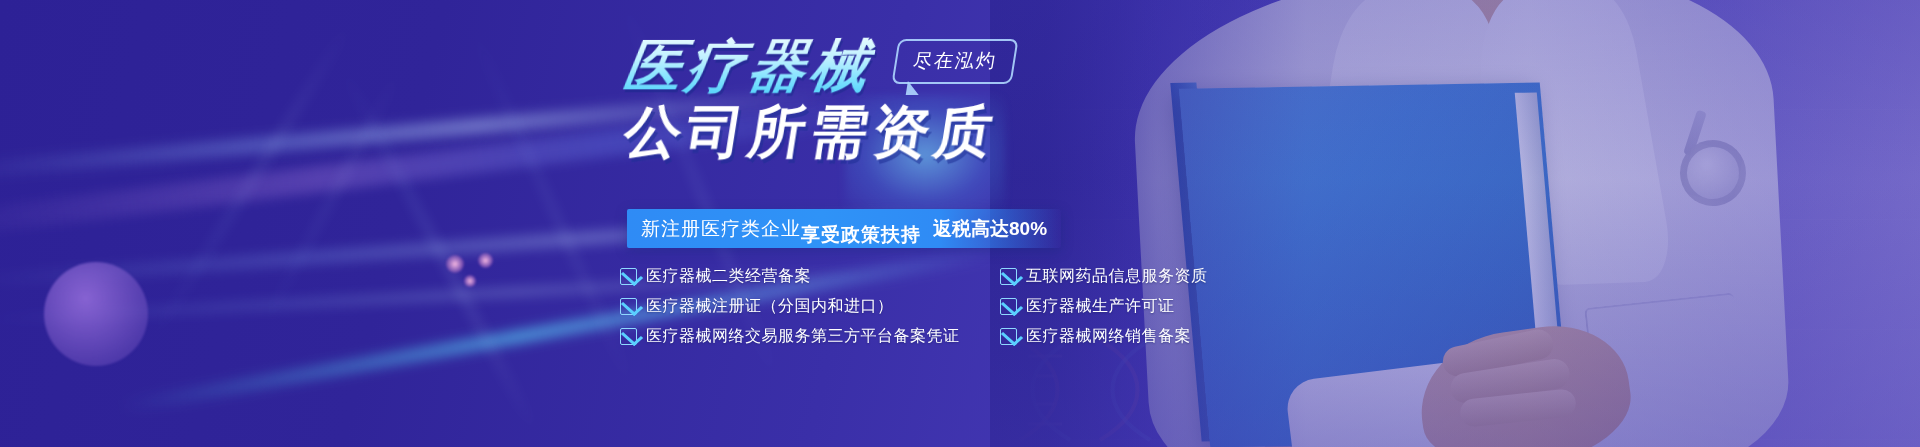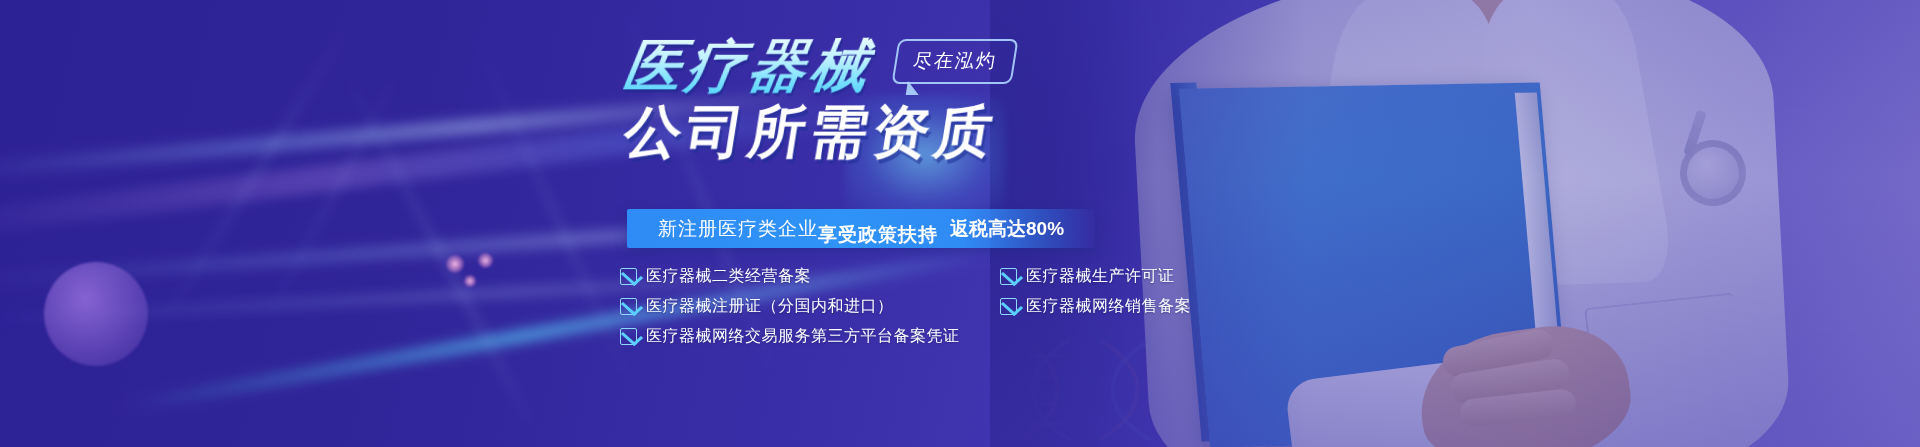--- a/index.html
+++ b/index.html
@@ -120,21 +120,21 @@
   .bubble {
     position:relative; margin-left:22px; margin-bottom:10px;
     padding:7px 16px 8px; border:2px solid rgba(175,215,255,.9);
     border-radius:8px; transform:skewX(-9deg);
     color:#ffffff; font-size:19px; letter-spacing:2px; white-space:nowrap;
   }
   .bubble-tail { position:absolute; left:14px; bottom:-13px; width:0; height:0;
     border-left:13px solid rgba(175,215,255,.9); border-top:14px solid transparent; }
 
   .strip {
-    position:absolute; left:627px; top:209px; height:39px; padding:0 31px;
+    position:absolute; left:627px; top:209px; height:39px; padding:0 14px;
     display:flex; align-items:center; white-space:nowrap;
     background:linear-gradient(90deg,#2f8bf5 0%,#2f93f7 45%,#2f8bf5 72%,rgba(47,139,245,0.0) 100%);
     color:#ffffff; font-size:19px; letter-spacing:1px; border-radius:2px;
     box-shadow:0 3px 12px rgba(20,40,120,.35);
   }
   .strip b { font-weight:bold;margin-top:12px; }
   .strip .pct { font-weight:bold; letter-spacing:0; }
 
   .lists { position:absolute; left:620px; top:261px; display:flex; }
   .col-left { width:362px; }
@@ -250,20 +250,24 @@
           <span class="txt">医疗器械注册证（分国内和进口）</span>
         </div>
         <div class="li">
           <span class="tick"></span>
           <span class="txt">医疗器械网络交易服务第三方平台备案凭证</span>
         </div>
       </div>
       <div class="col-right" style="margin-left:18px">
         <div class="li">
           <span class="tick"></span>
+          <span class="txt">互联网药品信息服务资质</span>
+        </div>
+        <div class="li">
+          <span class="tick"></span>
           <span class="txt">医疗器械生产许可证</span>
         </div>
         <div class="li">
           <span class="tick"></span>
           <span class="txt">医疗器械网络销售备案</span>
         </div>
       </div>
     </div>
 
 

